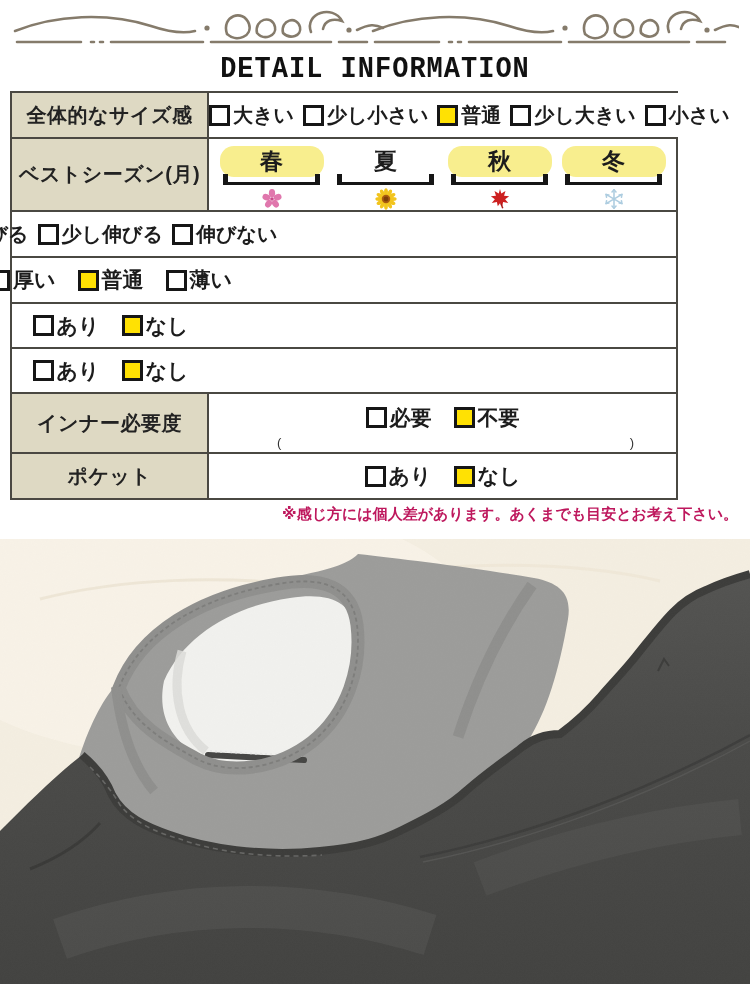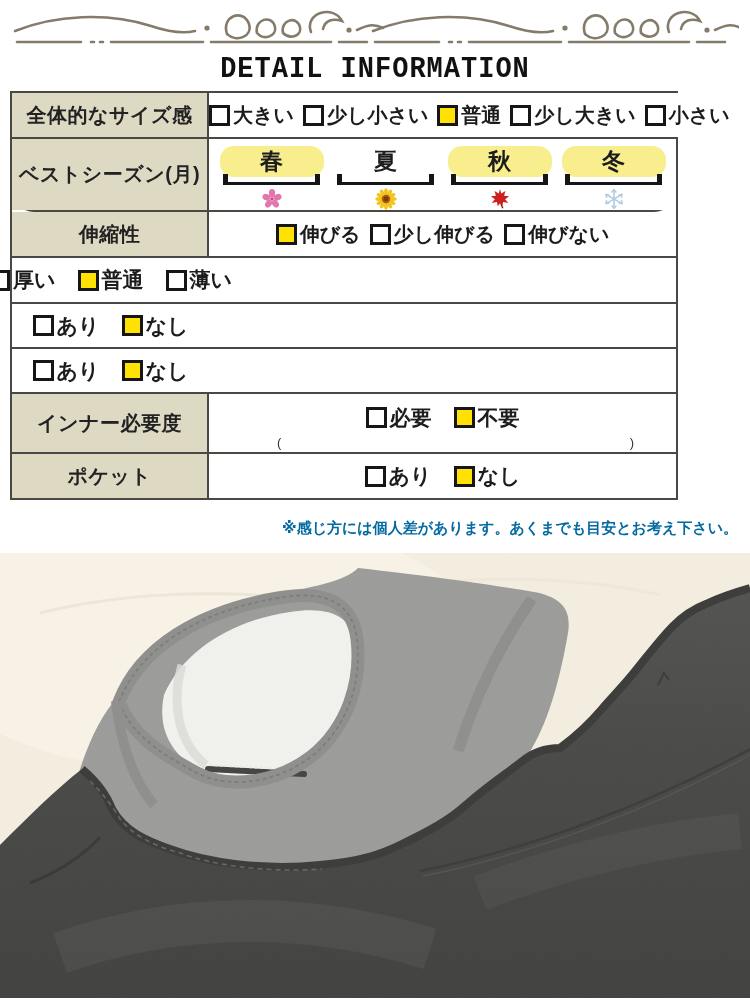--- a/index.html
+++ b/index.html
@@ -24,21 +24,21 @@
 
   
   .dtable{margin:7px 10px 0 10px;width:668px;border:2px solid var(--c-border);box-sizing:border-box;}
   .trow{display:grid;grid-template-columns:197px 1fr;border-bottom:2px solid var(--c-border);}
   .trow:last-child{border-bottom:none;}
   .tlabel{background:var(--c-labelbg);border-right:2px solid var(--c-border);
           display:flex;align-items:center;justify-content:center;
           font-size:20px;font-weight:bold;color:#222;letter-spacing:0.5px;}
   .tcell{display:flex;align-items:center;justify-content:center;position:relative;background:#fff;}
   .trow{min-height:43px;}
-  .trow.season{min-height:66px;border-radius:22px;}
+  .trow.season{min-height:66px;}
   .trow.inner{min-height:58px;}
   .trow.size,.trow.stretch,.trow.thickness,.trow.pocket{min-height:44px;}
 
   
   .opts{display:flex;align-items:center;justify-content:center;gap:22px;
         font-size:21px;font-weight:bold;white-space:nowrap;}
   .opts.wide{gap:9px;font-size:20px;}
   .opt{display:flex;align-items:center;}
   .box{display:inline-block;width:15px;height:15px;border:3px solid #161616;
        background:#fff;margin-right:3px;flex:0 0 auto;}
@@ -54,21 +54,21 @@
   .bracket::before,.bracket::after{content:"";position:absolute;bottom:-1px;width:5px;height:9px;background:#161616;}
   .bracket::before{left:0;} .bracket::after{right:0;}
   .sicon{margin-top:3px;height:22px;}
 
   
   .tcell.withsub{padding-bottom:11px;}
   .subline{position:absolute;left:68px;right:42px;bottom:2px;display:flex;
            justify-content:space-between;font-size:13px;font-weight:normal;color:#333;}
 
   
-  .note{margin:19px 12px 0 0;text-align:right;font-size:15px;font-weight:bold;color:#0369a1;}
+  .note{margin:5px 12px 0 0;text-align:right;font-size:15px;font-weight:bold;color:#be185d;}
 
   
   .photo{display:block;margin-top:15px;}
 </style>
 </head>
 <body>
 <div class="page">
 
   <svg class="flourish" width="728" height="46" viewBox="0 0 728 46">
     <defs>
@@ -176,21 +176,20 @@
                     <path d="M3.3 7 L6.4 7.6 M3.3 7 L3.9 10.1 M20.7 17 L17.6 16.4 M20.7 17 L20.1 13.9"></path>
                     <path d="M20.7 7 L17.6 7.6 M20.7 7 L20.1 10.1 M3.3 17 L6.4 16.4 M3.3 17 L3.9 13.9"></path>
                   </g>
                   <circle cx="12" cy="12" r="1.4" fill="#aecde0"></circle>
                 </svg></div>
             </div>
           </div>
         </div>
       </div>
       <div class="trow stretch">
-        <div class="tlabel">伸縮性</div>
         <div class="tcell">
           <div class="opts wide">
             <span class="opt">
               <span class="box checked"></span>
               <span class="otext">伸びる</span>
             </span>
             <span class="opt">
               <span class="box"></span>
               <span class="otext">少し伸びる</span>
             </span>

